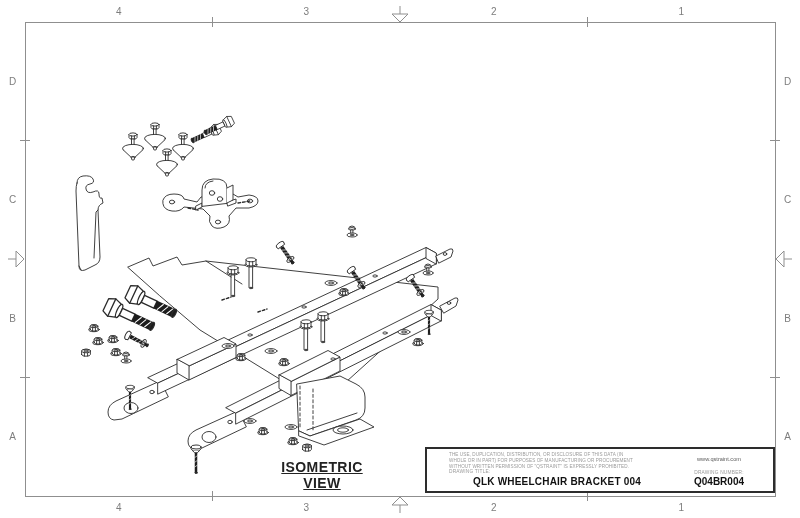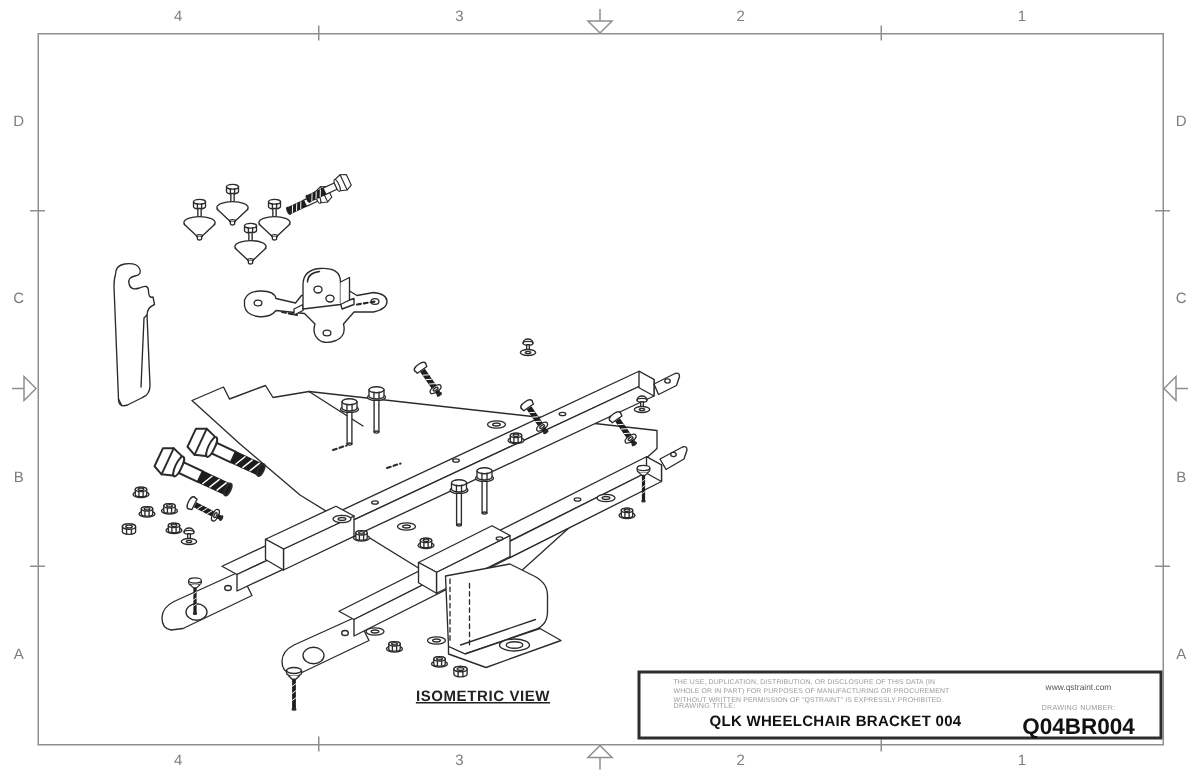--- a/index.html
+++ b/index.html
@@ -18,36 +18,36 @@
   .zone-rows.left{left:0;}
   .zone-rows.right{left:775px;}
   .zone-rows span{flex:1;display:flex;align-items:center;justify-content:center;
                   color:#7d7d7d;font-size:10px;}
   .tick{position:absolute;background:#8f8f8f;}
   .tick.v{width:1px;height:10px;}
   .tick.h{width:10px;height:1px;}
   .centermark{position:absolute;}
   
   .view-label{position:absolute;left:262px;top:459px;width:120px;text-align:center;
-              font-size:10px;font-weight:600;letter-spacing:0.4px;color:#222;
+              font-size:14px;font-weight:600;letter-spacing:0.4px;color:#222;
               text-decoration:underline;}
   
   .title-block{position:absolute;left:425px;top:447px;width:350px;height:46px;
                border:2px solid #2d2d2d;box-sizing:border-box;background:#fff;}
   .tb-left{position:absolute;left:0;top:0;width:238px;height:100%;}
   .tb-right{position:absolute;left:238px;top:0;width:108px;height:100%;text-align:center;}
   .legal{position:absolute;left:22px;top:3px;width:190px;font-size:4.6px;line-height:1.3;
          color:#9a9a9a;letter-spacing:0.1px;}
   .tb-label{font-size:4.8px;color:#9a9a9a;letter-spacing:0.2px;}
   .tb-title-label{position:absolute;left:22px;top:20px;}
   .tb-title{position:absolute;left:30px;top:27px;width:200px;text-align:center;
             font-size:10px;font-weight:bold;color:#111;letter-spacing:0.2px;}
   .tb-site{position:absolute;left:0;top:7px;width:100%;font-size:5.6px;color:#5a5a5a;}
   .tb-num-label{position:absolute;left:0;top:21px;width:100%;}
-  .tb-num{position:absolute;left:0;top:27px;width:100%;font-size:15px;font-weight:bold;color:#111;}
+  .tb-num{position:absolute;left:0;top:27px;width:100%;font-size:10px;font-weight:bold;color:#111;}
   svg{position:absolute;left:0;top:0;}
 </style>
 </head>
 <body>
 
 <div class="page">
 
   <div class="zone-cols top">
     <span>4</span>
     <span>3</span>

